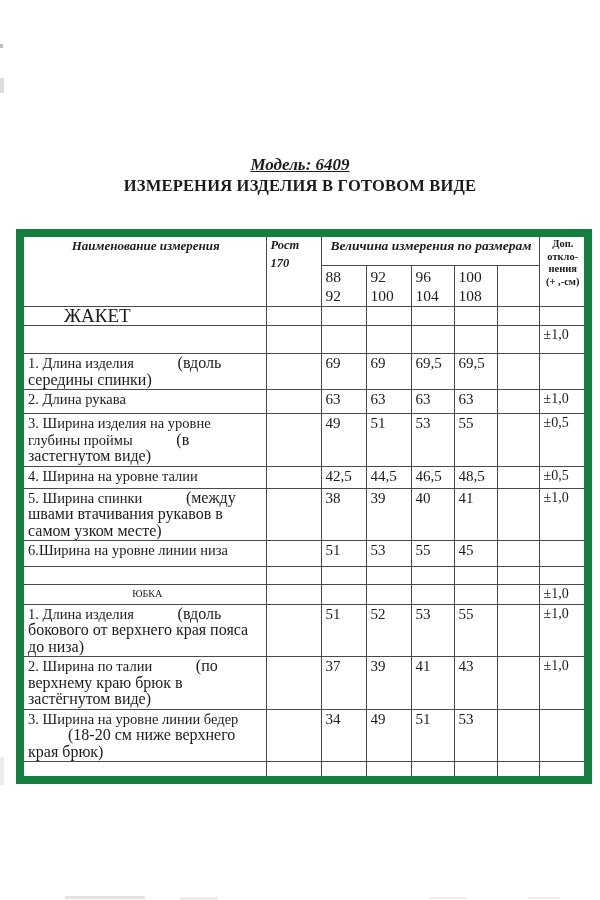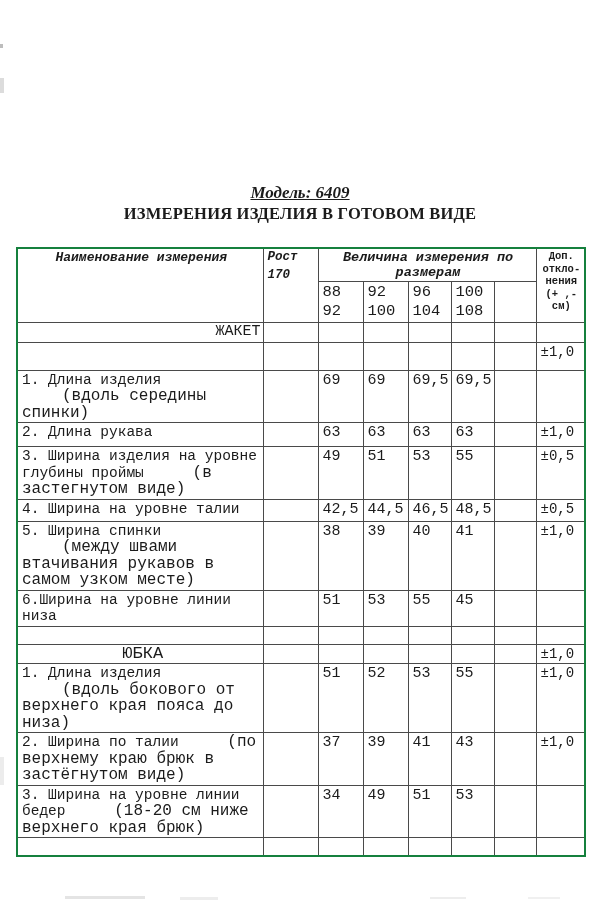--- a/index.html
+++ b/index.html
@@ -11,32 +11,31 @@
     background: #ffffff;
     font-family: "Liberation Serif", serif;
     color: #1b1b1b;
     overflow: hidden;
   }
 
   
   .titles { position: absolute; top: 155px; left: 0; width: 100%; text-align: center; }
   .model-label {
     font-size: 17px; font-weight: bold; font-style: italic;
-    text-decoration: underline; line-height: 20px; margin-top: 28px;
+    text-decoration: underline; line-height: 20px;
   }
   .doc-title {
     font-size: 16.5px; font-weight: bold; line-height: 21px; letter-spacing: 0.2px;
   }
 
   
   table.meas {
-    position: absolute; left: 16px; top: 247px;
+    position: absolute; left: 16px; top: 229px;
     width: 568px; border-collapse: collapse; table-layout: fixed;
-    border: 2px solid #15803d;
-    font-family: Liberation Mono, monospace;
+    border: 8px solid #15803d;
   }
   table.meas td {
     border: 1px solid #4a4a4a;
     vertical-align: top;
     padding: 1px 2px 1px 4px;
     overflow: hidden;
   }
 
   
   td.h-name {
@@ -58,22 +57,22 @@
     font-weight: bold; font-size: 10.5px; line-height: 12.5px;
     white-space: pre-line; padding: 3px 1px 1px 4px; text-align: center;
   }
 
   
   td.c-name { font-size: 14.5px; line-height: 16.5px; padding: 2px 2px 1px 4px; }
   td.c-name .note { font-size: 16px; margin-left: 40px; }
   td.c-rost { }
   td.c-val { font-size: 15px; padding: 2px 1px 1px 7px; line-height: 17px; }
   td.c-tol { font-size: 14px; padding: 3px 1px 1px 4px; line-height: 16px; }
-  tr.sec-jacket td.c-name { padding-left: 40px; font-size: 15px; text-align: right; }
-  tr.sec-skirt td.c-name { text-align: center; font-size: 17px; padding-left: 7px; }
+  tr.sec-jacket td.c-name { padding-left: 40px; font-size: 19px; }
+  tr.sec-skirt td.c-name { text-align: center; font-size: 10px; padding-left: 7px; }
 
   
   .artifact { position: absolute; pointer-events: none; }
   .a1 { left: 0; top: 44px;  width: 3px;  height: 4px;  background: #bdbdbd; }
   .a2 { left: 0; top: 78px;  width: 4px;  height: 15px; background: #dcdcdc; }
   .a3 { left: 0; top: 757px; width: 4px;  height: 28px; background: #ececec; }
   .b1 { left: 65px;  top: 896px; width: 80px; height: 3px; background: #e4e4e4; }
   .b2 { left: 180px; top: 897px; width: 38px; height: 3px; background: #ededed; }
   .b3 { left: 430px; top: 897px; width: 36px; height: 2px; background: #ededed; }
   .b4 { left: 528px; top: 897px; width: 32px; height: 2px; background: #f0f0f0; }

